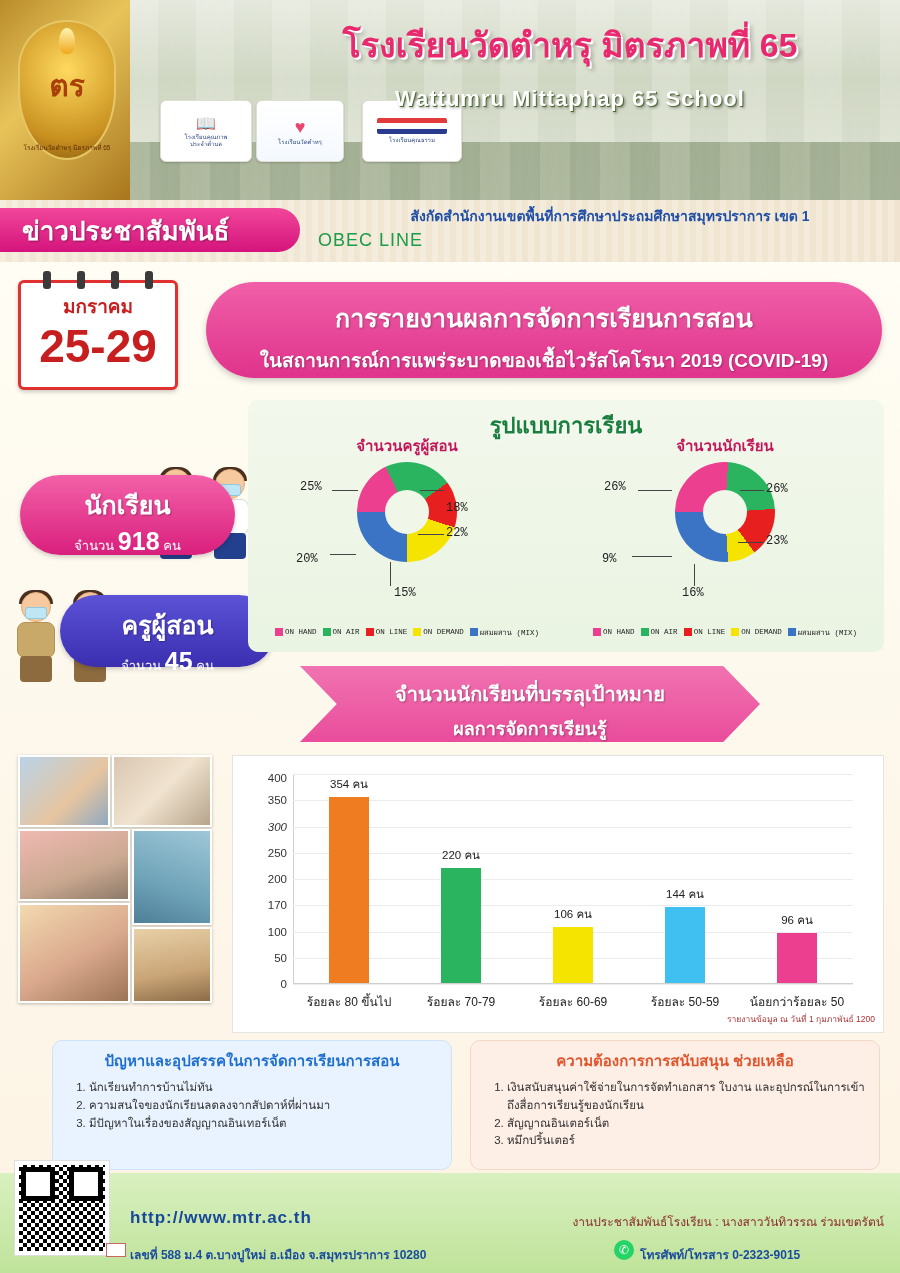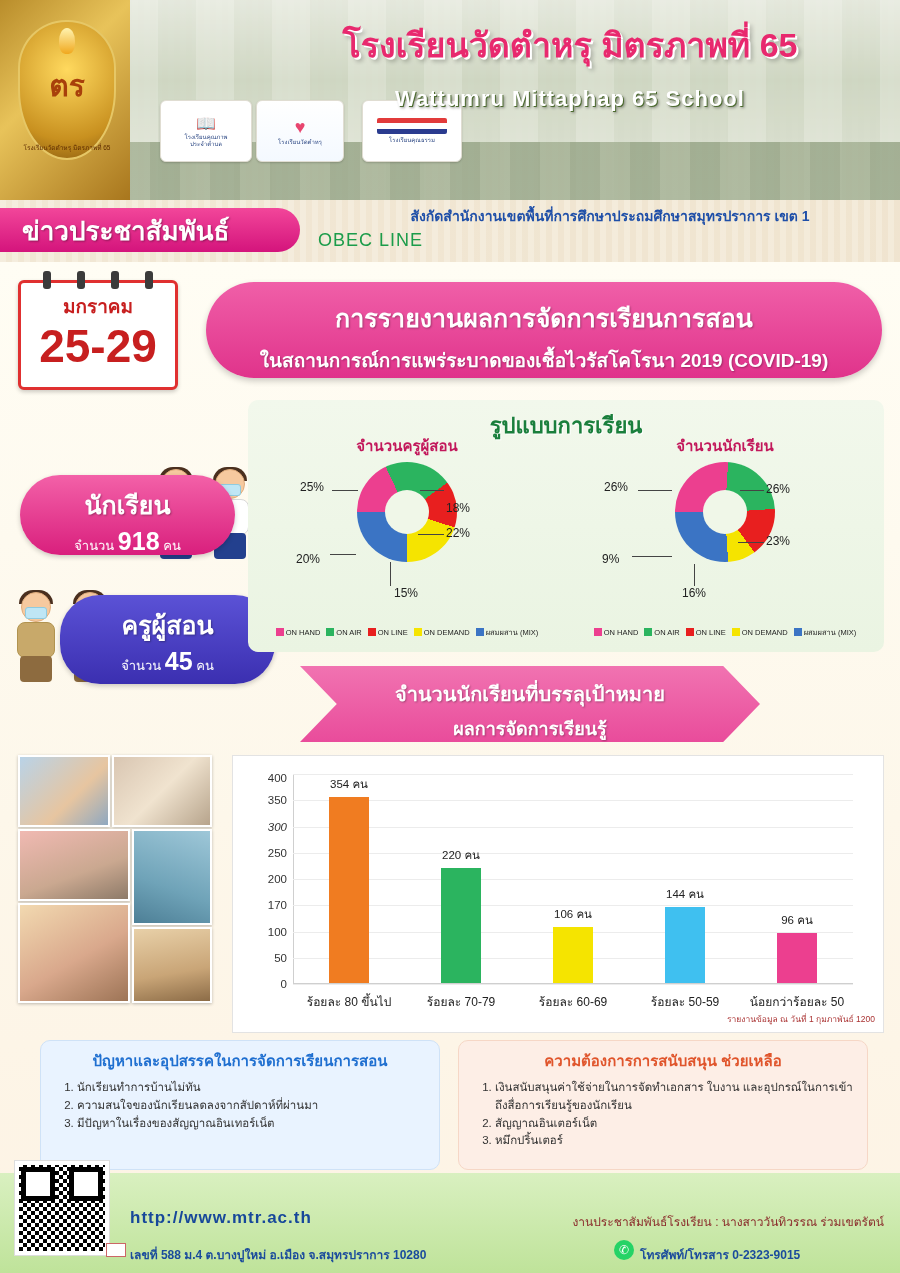--- a/index.html
+++ b/index.html
@@ -135,21 +135,21 @@
   .mb-l2{ font-size:19px; font-weight:bold; margin-top:7px; text-shadow:1px 1px 2px rgba(0,0,0,.3);}
 
   
   .badge-students{
     position:absolute; left:20px; top:475px; width:215px; height:80px;
     background:linear-gradient(180deg,#f361a8,#d91f7d);
     border-radius:40px; color:#fff; text-align:center;
     box-shadow:0 2px 5px rgba(0,0,0,.2);
   }
   .badge-teachers{
-    position:absolute; left:60px; top:595px; width:215px; height:89px;
+    position:absolute; left:60px; top:595px; width:215px; height:72px;
     background:linear-gradient(180deg,#5b52d6,#3b2fb0);
     border-radius:40px; color:#fff; text-align:center;
     box-shadow:0 2px 5px rgba(0,0,0,.2);
   }
   .badge-title{ font-size:25px; font-weight:bold; padding-top:10px; text-shadow:1px 1px 2px rgba(0,0,0,.3);}
   .badge-count{ font-size:13px; margin-top:2px; }
   .badge-count b{ font-size:25px; }
 
   .kids-a{ position:absolute; left:150px; top:455px; width:120px; height:110px; }
   .kids-b{ position:absolute; left:10px; top:578px; width:120px; height:110px; }
@@ -171,20 +171,21 @@
   .ph3{ left:0; top:74px; width:112px; height:72px; background:linear-gradient(160deg,#f0b9b2,#caa890 60%,#8d7a68);}
   .ph4{ left:114px; top:74px; width:80px; height:96px; background:linear-gradient(200deg,#9ec7d8,#6fa3b8 60%,#4d7f96);}
   .ph5{ left:0; top:148px; width:112px; height:100px; background:linear-gradient(150deg,#f2d9b0,#d9a88c 55%,#9d7456);}
   .ph6{ left:114px; top:172px; width:80px; height:76px; background:linear-gradient(170deg,#e8d0a8,#c9a577 60%,#8c6c47);}
 
   
   .fmt-card{
     position:absolute; left:248px; top:400px; width:636px; height:252px;
     background:linear-gradient(180deg,#f2f8ec,#eaf4e2);
     border-radius:10px;
+    font-family:Liberation Mono, monospace;
   }
   .fmt-title{
     text-align:center; font-size:22px; font-weight:bold; color:#1a7f3c;
     padding-top:8px; text-shadow:1px 1px 0 #ffffff;
   }
   .donut-wrap{ position:absolute; top:34px; width:318px; height:210px; }
   .donut-wrap.left{ left:0; }
   .donut-wrap.right{ left:318px; }
   .donut-cap{
     text-align:center; font-size:15px; font-weight:bold; color:#c2185b;
@@ -226,21 +227,21 @@
   .bc-axis-y{ position:absolute; left:0; top:0; width:1px; height:100%; background:#cfcfcf; }
   .bc-axis-x{ position:absolute; left:0; bottom:0; width:100%; height:1px; background:#cfcfcf; }
   .ytick{ position:absolute; right:calc(100% + 6px); font-size:11.5px; color:#333; transform:translateY(-50%); white-space:nowrap;}
   .bar{ position:absolute; bottom:1px; width:40px; }
   .bar-val{ position:absolute; bottom:100%; left:50%; transform:translateX(-50%); margin-bottom:4px; font-size:11.5px; color:#222; white-space:nowrap;}
   .xcat{ position:absolute; top:calc(100% + 8px); font-size:12px; color:#222; text-align:center; transform:translateX(-50%); white-space:nowrap;}
   .bc-note{ position:absolute; right:8px; bottom:6px; font-size:8.5px; color:#a33; }
 
   
   .box{
-    position:absolute; top:1040px; height:130px; border-radius:10px; padding:8px 14px;
+    position:absolute; top:1040px; height:130px; border-radius:10px; padding:8px 14px;margin-left:12px;
   }
   .box-problems{ left:40px; width:400px; background:#e9f3ff; border:1px solid #cfe2f7;}
   .box-support{ left:458px; width:410px; background:#fdeee6; border:1px solid #f6d7c6;}
   .box-h{ text-align:center; font-size:15px; font-weight:bold; margin-bottom:6px;}
   .box-problems .box-h{ color:#1f6fd0;}
   .box-support .box-h{ color:#e0552c;}
   .box ol{ margin:0; padding-left:22px; }
   .box li{ font-size:11.5px; color:#333; line-height:1.55; }
 
   

